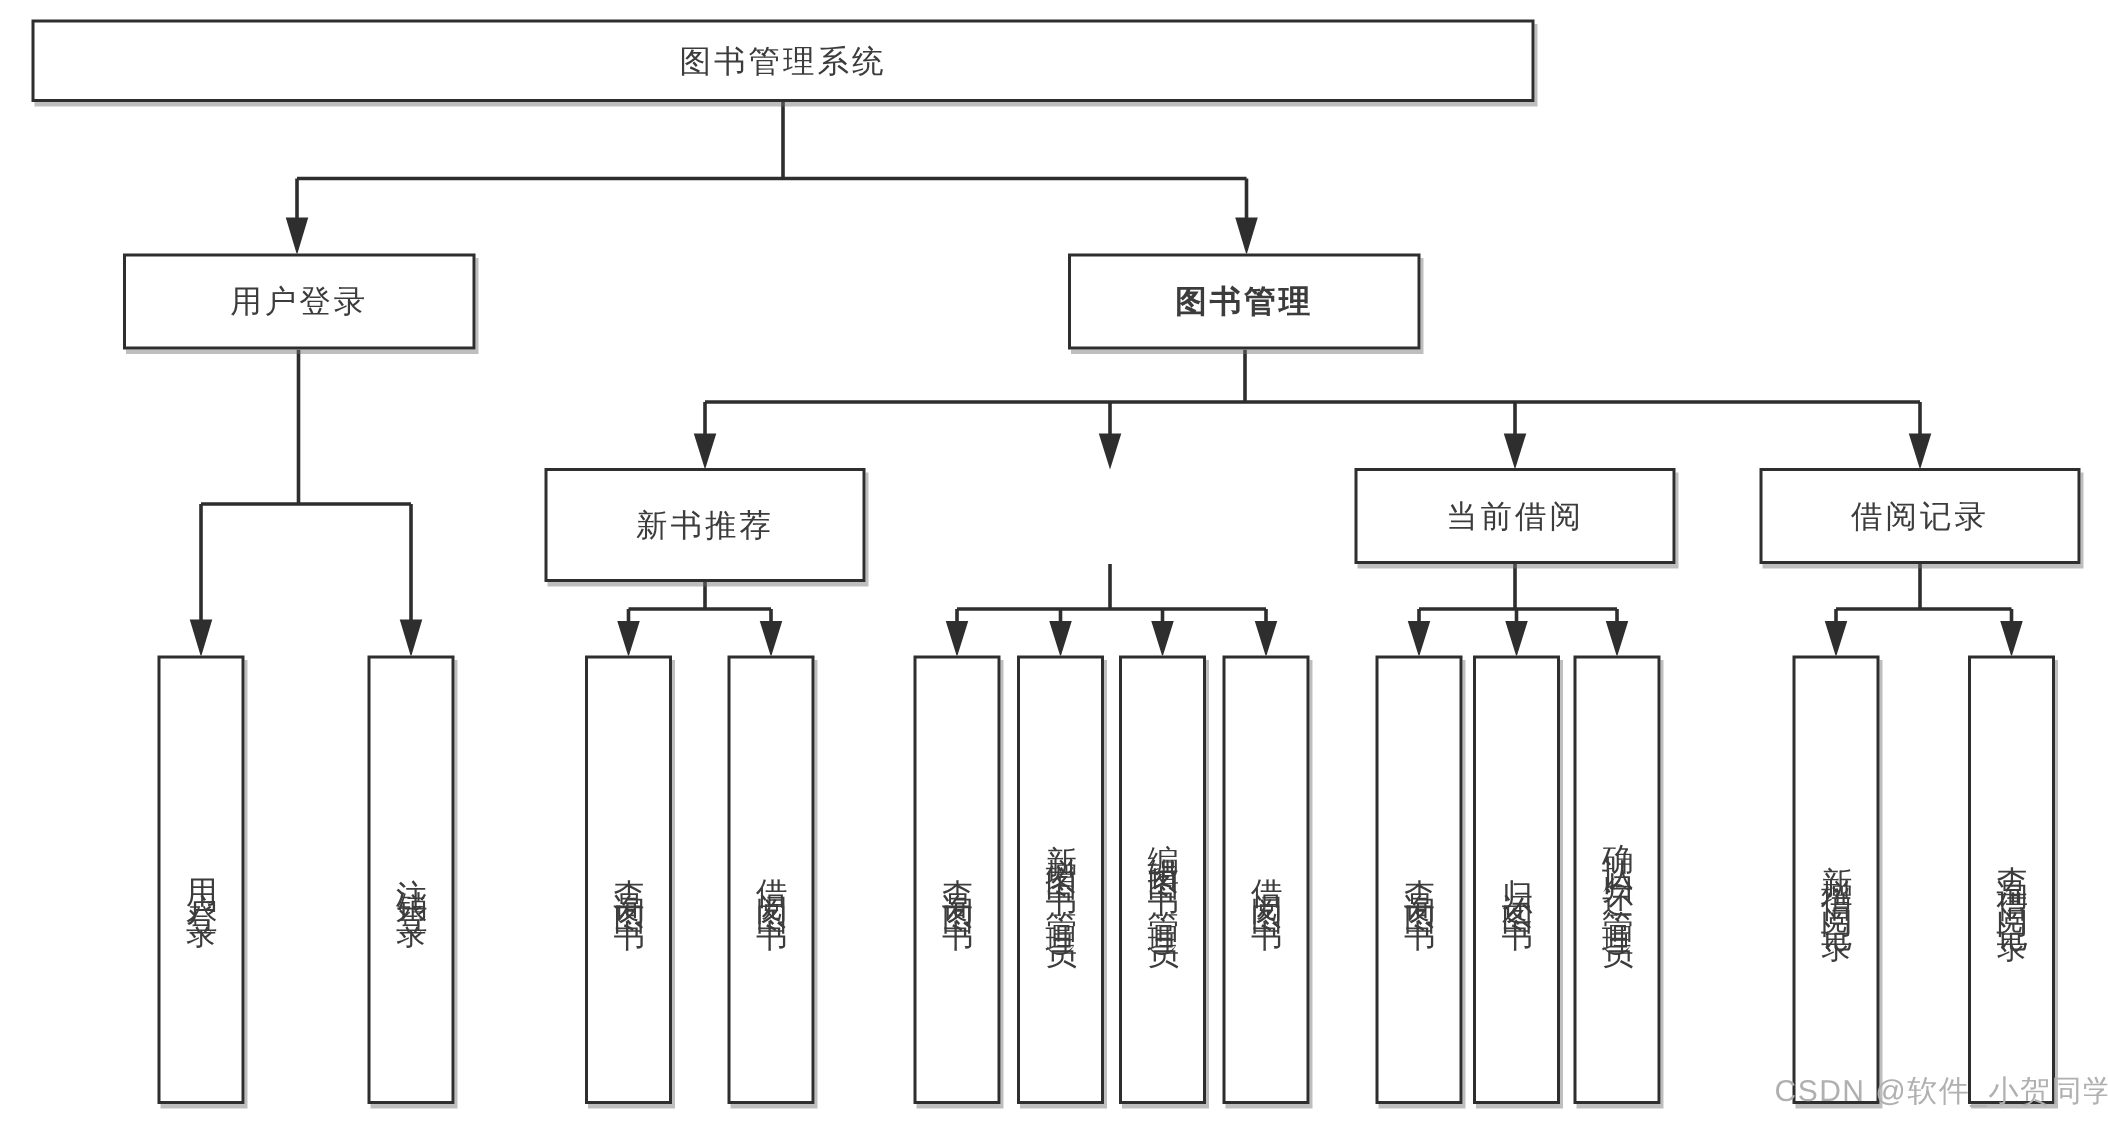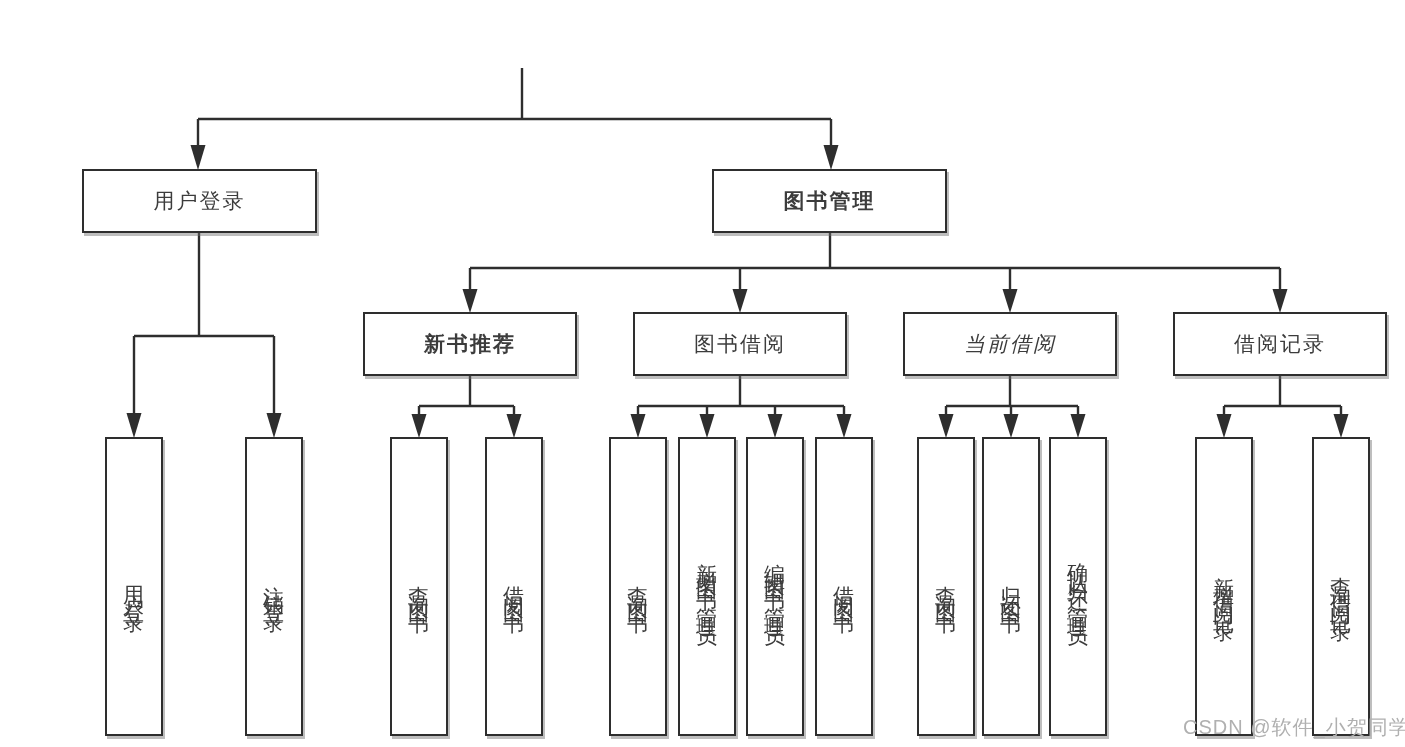--- a/index.html
+++ b/index.html
@@ -28,23 +28,23 @@
     justify-content: center;
     color: #3c3c3c;
     font-size: 21px;
     letter-spacing: 2px;
     white-space: nowrap;
   }
   
   .node.root  { left: 21px;   top: 13px;  width: 1002px; height: 55px; }
   .node.lvl2a { left: 82px;   top: 169px; width: 235px;  height: 64px; }
   .node.lvl2b { left: 712px;  top: 169px; width: 235px;  height: 64px; font-weight: bold; }
-  .node.lvl3a { left: 363px;  top: 312px; width: 214px;  height: 64px; font-weight: bold; }
+  .node.lvl3a { left: 363px;  top: 312px; width: 214px;  height: 76px; }
   .node.lvl3b { left: 633px;  top: 312px; width: 214px;  height: 64px; }
-  .node.lvl3c { left: 903px;  top: 312px; width: 214px;  height: 64px; font-style: italic; }
+  .node.lvl3c { left: 903px;  top: 312px; width: 214px;  height: 64px; }
   .node.lvl3d { left: 1173px; top: 312px; width: 214px;  height: 64px; }
   
   .node.leaf {
     top: 437px; width: 58px; height: 299px;
     font-size: 21px;
   }
   .leaf .vtext {
     writing-mode: vertical-rl;
     text-orientation: mixed;
     letter-spacing: 9px;
@@ -136,34 +136,34 @@
     <polygon points="1070.5,414 1085.5,414 1078,438"></polygon>
 
     <path d="M1280 376 V406"></path>
     <path d="M1224 406 H1341"></path>
     <path d="M1224 406 V415"></path>
     <polygon points="1216.5,414 1231.5,414 1224,438"></polygon>
     <path d="M1341 406 V415"></path>
     <polygon points="1333.5,414 1348.5,414 1341,438"></polygon>
   </svg>
 
+  <div class="node root">
+    <span>图书管理系统</span>
+  </div>
 
   <div class="node lvl2a">
     <span>用户登录</span>
   </div>
   <div class="node lvl2b">
     <span>图书管理</span>
   </div>
 
   <div class="node lvl3a">
     <span>新书推荐</span>
   </div>
-  <div class="node lvl3b">
-    <span>图书借阅</span>
-  </div>
   <div class="node lvl3c">
     <span>当前借阅</span>
   </div>
   <div class="node lvl3d">
     <span>借阅记录</span>
   </div>
 
   <div class="node leaf g1b1">
     <span class="vtext">用户登录</span>
   </div>

